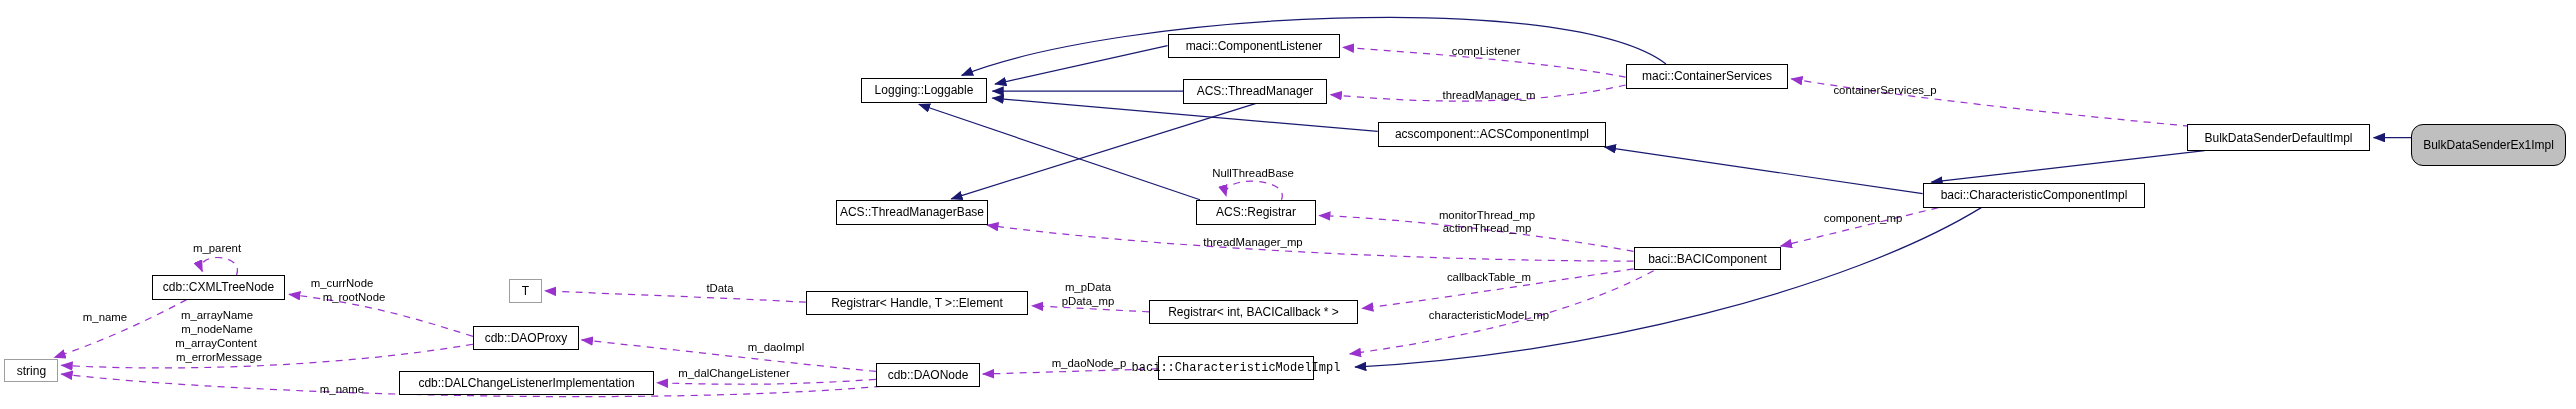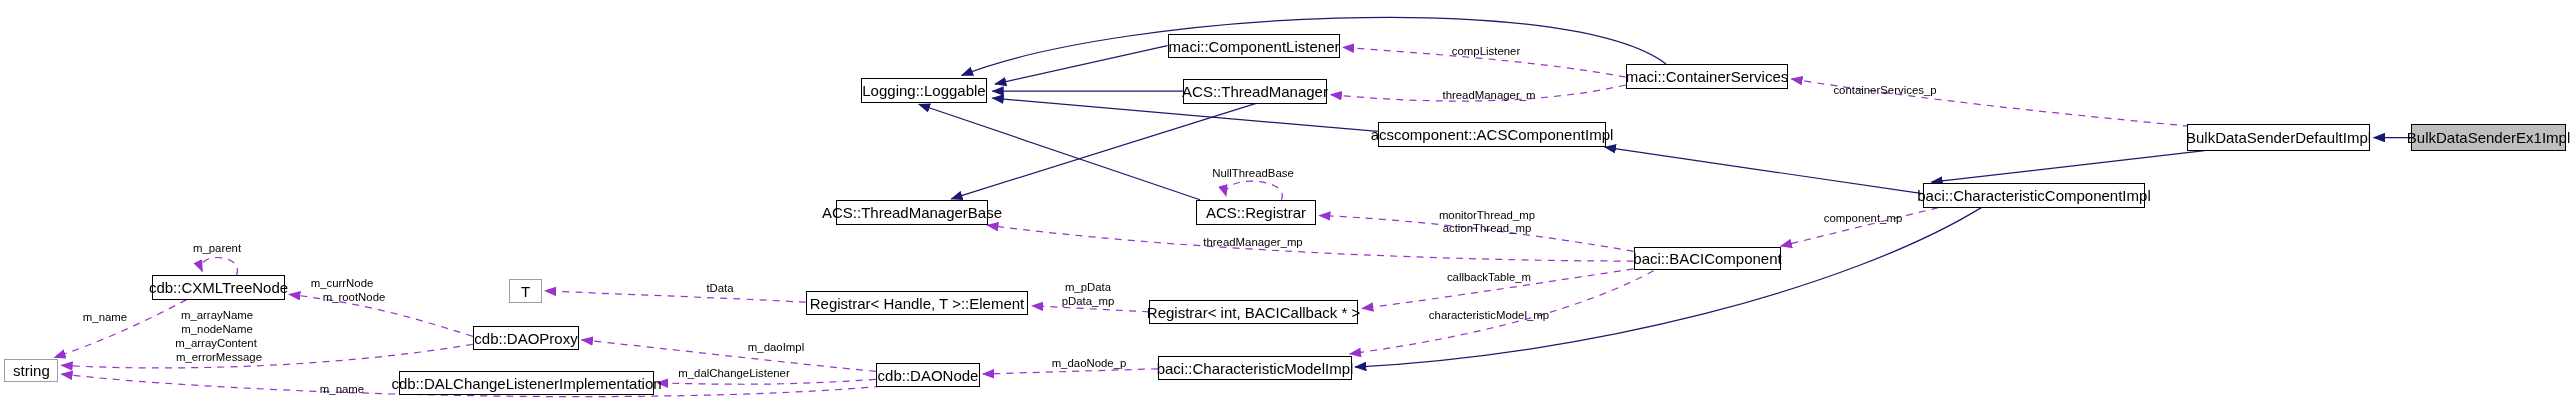--- a/index.html
+++ b/index.html
@@ -17,21 +17,21 @@
   .node {
     position: absolute;
     box-sizing: border-box;
     border: 1.2px solid #000000;
     background: #ffffff;
     color: #000000;
     display: flex;
     align-items: center;
     justify-content: center;
     white-space: nowrap;
-    font-size: 15px;
+    font-size: 12px;
     z-index: 2;
   }
   .node--highlight { background: #bfbfbf; }
   .node--muted { border-color: #9e9e9e; }
   .elabel {
     position: absolute;
     transform: translate(-50%, -50%);
     white-space: nowrap;
     color: #000000;
     font-size: 11.4px;
@@ -97,21 +97,21 @@
     </div>
   <div class="node" style="left:1183px; top:79px;  width:144px; height:24.5px;">
       <span>ACS::ThreadManager</span>
     </div>
   <div class="node" style="left:1378px; top:122px; width:228px; height:24.5px;">
       <span>acscomponent::ACSComponentImpl</span>
     </div>
   <div class="node" style="left:2187px; top:124px; width:183px; height:27px;">
       <span>BulkDataSenderDefaultImpl</span>
     </div>
-  <div class="node node--highlight" style="left:2411px; top:124px; width:155px; height:27px;">
+  <div class="node node--highlight" style="left:2411px; top:124px; width:155px; height:42px;border-radius:12px;">
       <span>BulkDataSenderEx1Impl</span>
     </div>
   <div class="node" style="left:1923px; top:183px; width:222px; height:24.5px;">
       <span>baci::CharacteristicComponentImpl</span>
     </div>
   <div class="node" style="left:836px;  top:200px; width:152px; height:24.5px;">
       <span>ACS::ThreadManagerBase</span>
     </div>
   <div class="node" style="left:1196px; top:200px; width:120px; height:24.5px;">
       <span>ACS::Registrar</span>
@@ -136,21 +136,21 @@
     </div>
   <div class="node node--muted" style="left:4.4px; top:359px; width:54px; height:23px;">
       <span>string</span>
     </div>
   <div class="node" style="left:399px;  top:371px; width:255px; height:24px;">
       <span>cdb::DALChangeListenerImplementation</span>
     </div>
   <div class="node" style="left:876px; top:363px; width:104px; height:24px;">
       <span>cdb::DAONode</span>
     </div>
-  <div class="node" style="left:1158px; top:356px; width:194px; height:24px;">
+  <div class="node" style="left:1158px; top:356px; width:156px; height:24px;font-family:Liberation Mono, monospace;">
       <span>baci::CharacteristicModelImpl</span>
     </div>
 
   <div class="elabel" style="left:1486px; top:51px;">compListener</div>
   <div class="elabel" style="left:1489px; top:95px;">threadManager_m</div>
   <div class="elabel" style="left:1885px; top:90px;">containerServices_p</div>
   <div class="elabel" style="left:1253px; top:173px;">NullThreadBase</div>
   <div class="elabel" style="left:1487px; top:202px;margin-top:26px;">actionThread_mp</div>
   <div class="elabel" style="left:1487px; top:215px;">monitorThread_mp</div>
   <div class="elabel" style="left:1253px; top:242px;">threadManager_mp</div>

